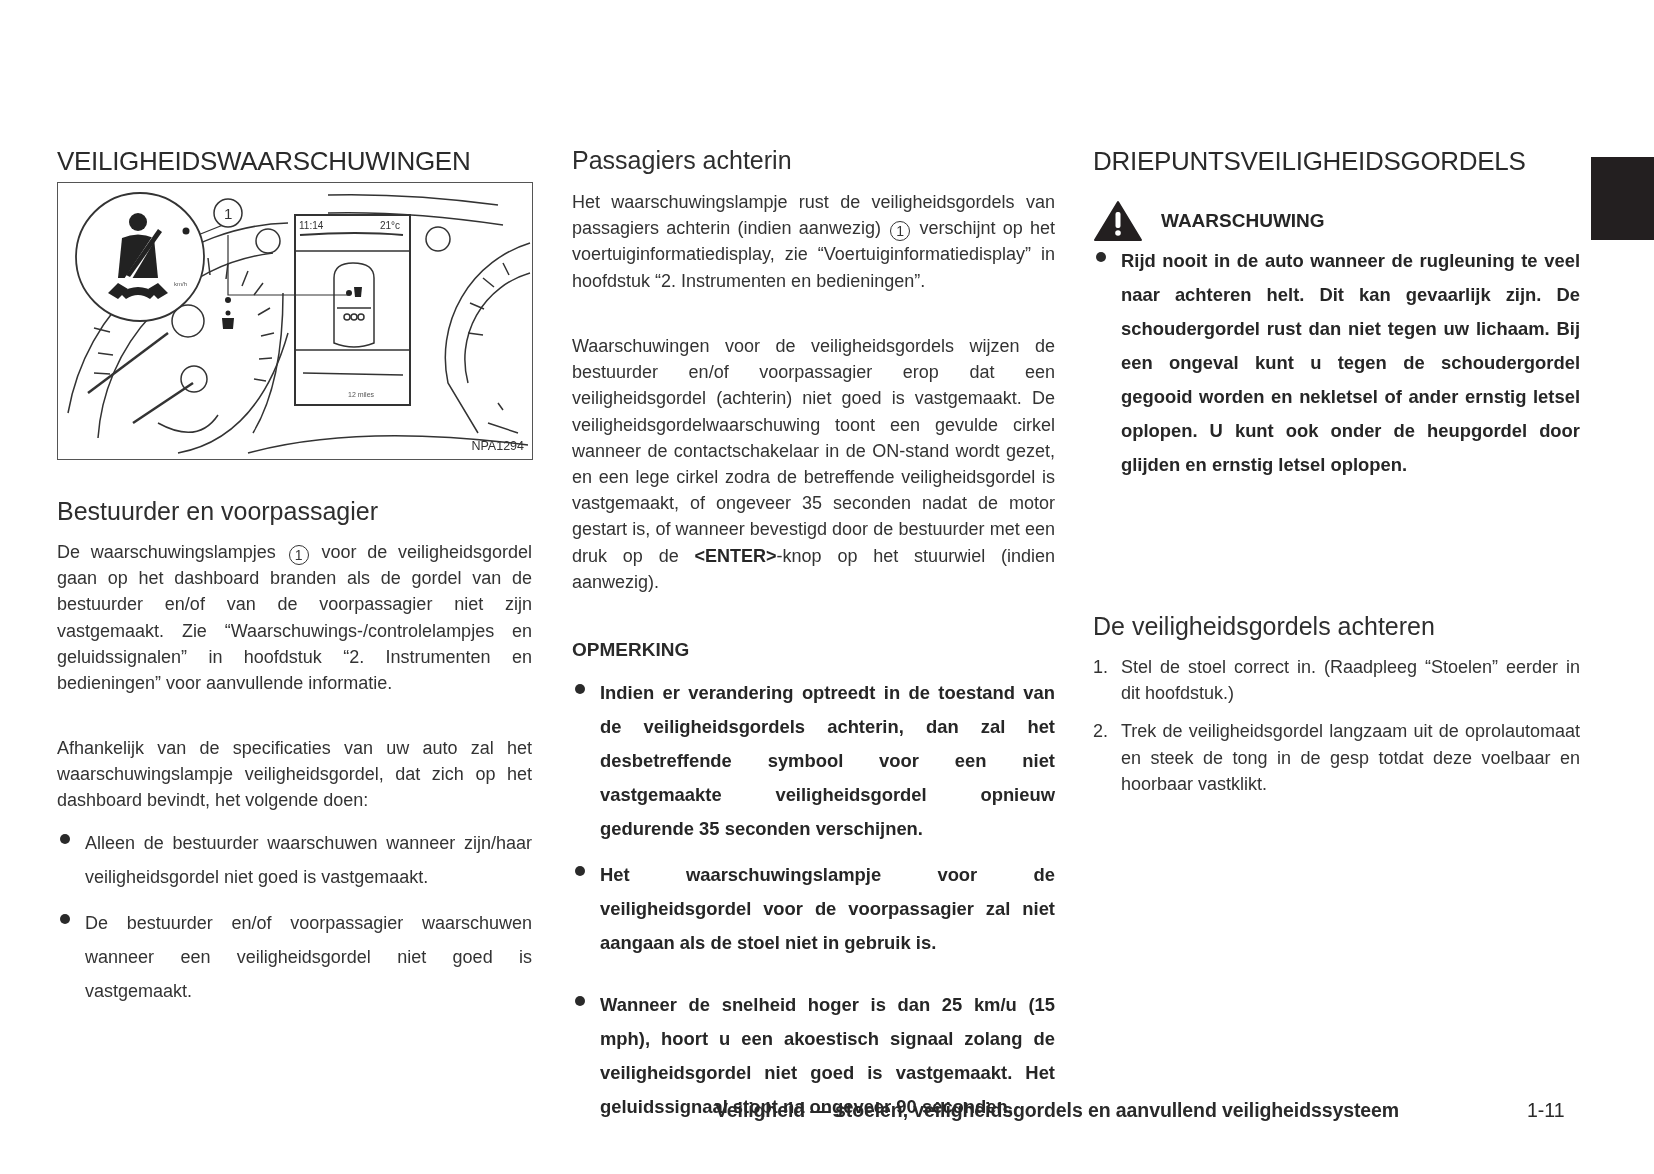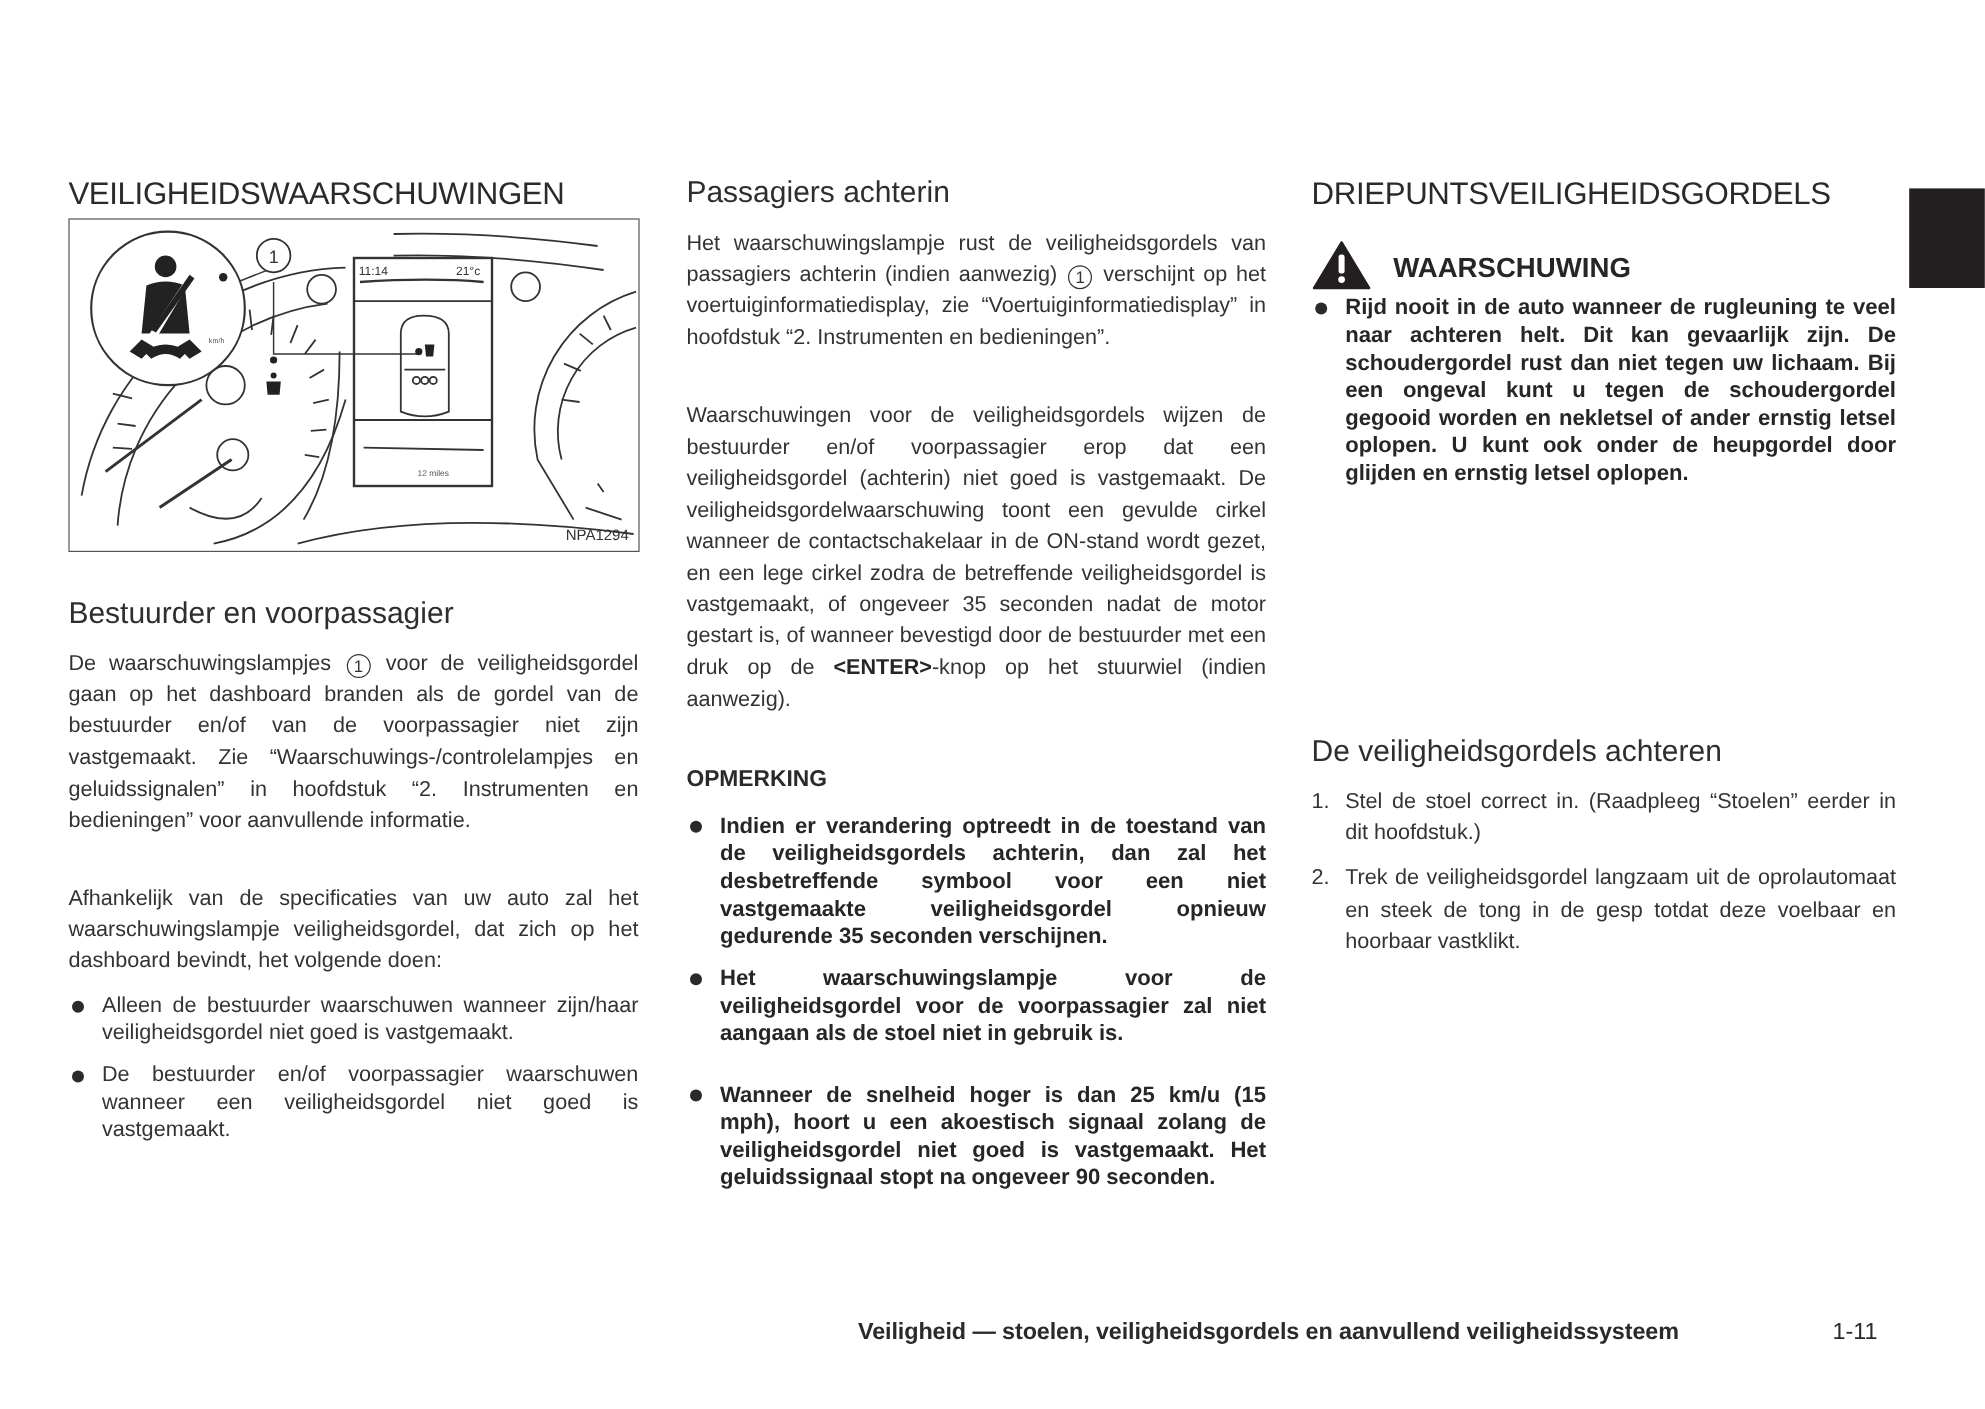--- a/index.html
+++ b/index.html
@@ -3,35 +3,35 @@
 <meta charset="utf-8">
 <style>
   html, body { margin: 0; padding: 0; background: #ffffff; }
   body { width: 1654px; height: 1174px; position: relative; overflow: hidden;
          font-family: "Liberation Sans", sans-serif; color: #2a2a2a; }
   .h-upper { position: absolute; font-size: 26px; letter-spacing: -0.3px; color: #2a2a2a; white-space: nowrap; }
   .h-sub { position: absolute; font-size: 25px; color: #2e2e2e; white-space: nowrap; }
   .para { position: absolute; font-size: 18px; line-height: 26.2px; text-align: justify; color: #333; }
   .bold { font-weight: bold; color: #262626; }
   .bullets { position: absolute; margin: 0; padding: 0; list-style: none; }
-  .bullets li { position: relative; padding-left: 28px; font-size: 18px; line-height: 23px; text-align: justify; color: #333; }
+  .bullets li { position: relative; padding-left: 28px; font-size: 18px; line-height: 34px; text-align: justify; color: #333; }
   .bullets li .dot { position: absolute; left: 3px; top: 8px; width: 10px; height: 10px; border-radius: 50%; background: #2a2a2a; }
   .bullets.b-bold li { font-weight: bold; color: #262626; font-size: 18.4px; }
   .olist { position: absolute; margin: 0; padding: 0; list-style: none; }
   .olist li { position: relative; padding-left: 28px; font-size: 18px; line-height: 26.2px; text-align: justify; color: #333; }
   .olist li .num { position: absolute; left: 0; top: 0; }
   .circ { display: inline-block; width: 18px; height: 18px; border: 1.3px solid #333; border-radius: 50%;
           font-size: 14px; line-height: 18px; text-align: center; vertical-align: -2px; margin: 0 2px; }
   #figure { position: absolute; left: 57px; top: 182px; width: 474px; height: 276px; border: 1.5px solid #555; background: #fff; }
   #figure svg { position: absolute; left: 0; top: 0; }
   #fig-code { position: absolute; right: 8px; bottom: 6px; font-size: 12.5px; color: #333; }
   #side-tab { position: absolute; left: 1591px; top: 157px; width: 63px; height: 83px; background: #231f20; }
   #warn-head { position: absolute; left: 1093px; top: 200px; height: 40px; }
   #warn-icon { position: absolute; left: 0; top: 0; }
-  #warn-label { position: absolute; left: 68px; top: 10px; font-size: 23px; font-weight: bold; color: #262626; white-space: nowrap; }
+  #warn-label { position: absolute; left: 68px; top: 10px; font-size: 19px; font-weight: bold; color: #262626; white-space: nowrap; }
   #footer-title { position: absolute; left: 715px; top: 1099px; font-size: 19.5px; font-weight: bold; color: #2a2a2a; white-space: nowrap; letter-spacing: -0.1px; }
   #footer-page { position: absolute; left: 1527px; top: 1099px; font-size: 19.5px; font-weight: normal; color: #2a2a2a; }
   .opm { position: absolute; font-size: 19px; font-weight: bold; color: #2a2a2a; }
 </style>
 </head>
 <body>
 
 <div id="side-tab" style="background: rgb(35, 31, 32);"></div>
 
 <div class="h-upper" style="left:57px; top:146px;">VEILIGHEIDSWAARSCHUWINGEN</div>

